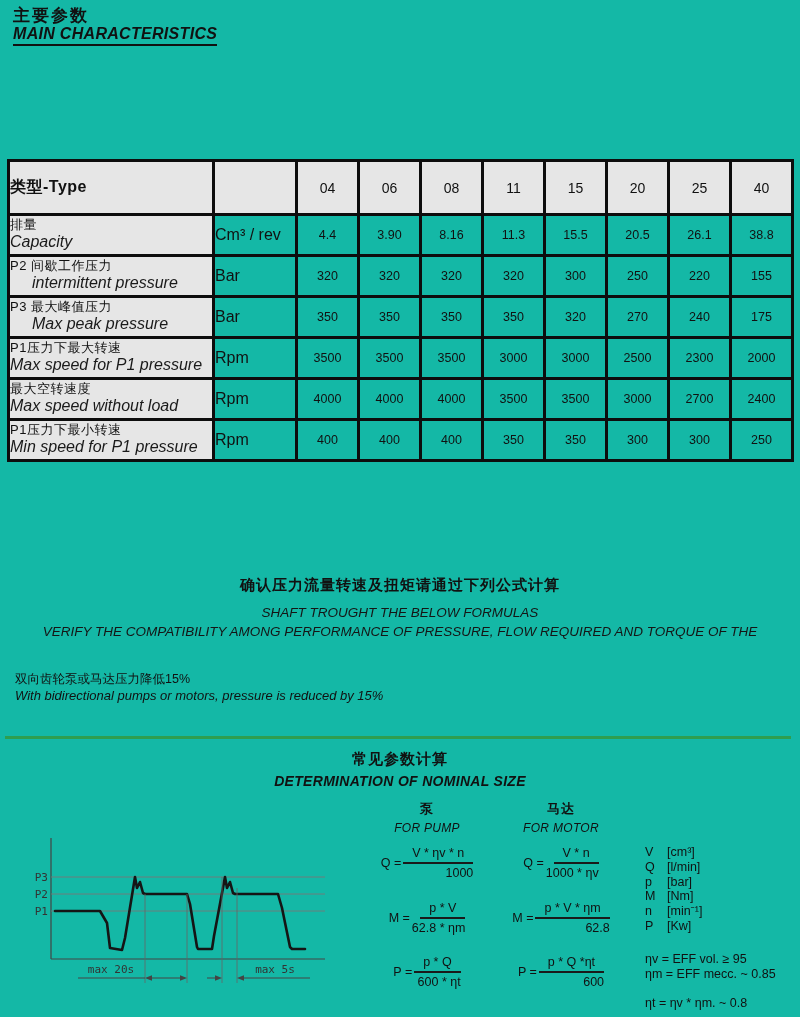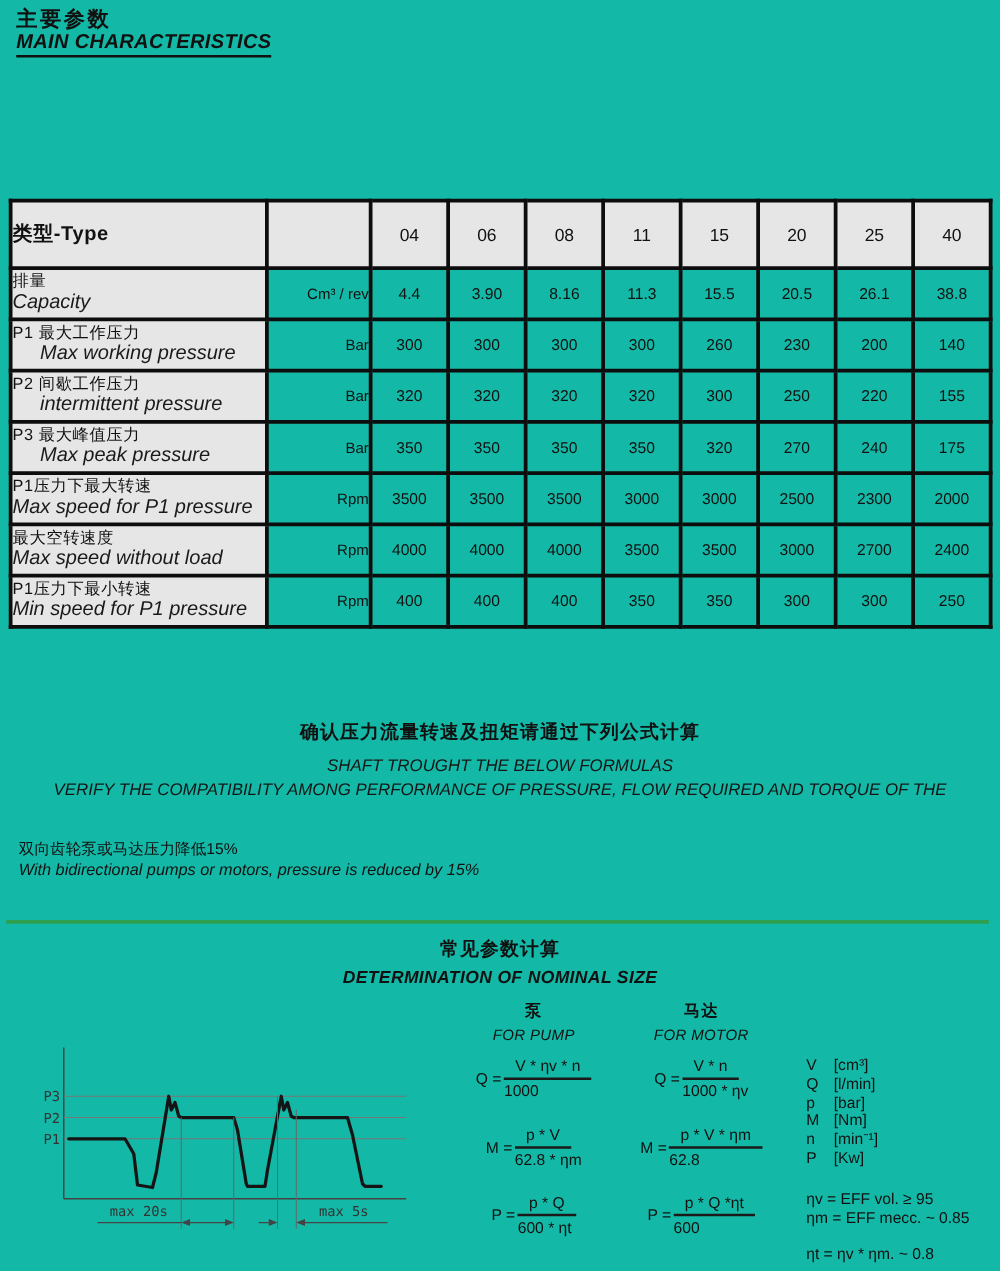--- a/index.html
+++ b/index.html
@@ -19,21 +19,21 @@
   table.main td, table.main th { border:3px solid #0d0d0d; padding:0; vertical-align:middle; }
   table.main tr.hdr { height:54px; }
   table.main tr.body-row { height:41px; }
   td.gray, th.gray { background:#e6e6e6; }
   th.type-hd { text-align:left; font-size:16px; font-weight:700; padding-left:14px; letter-spacing:0.5px;margin-top:24px; }
   th.col-hd { text-align:center; font-size:14px; font-weight:400; }
   td.label-cell { padding-left:7px; line-height:1.15; }
   .lbl-zh { display:block; font-size:13px; font-weight:400; letter-spacing:0.5px; }
   .lbl-en { display:block; font-size:16px; font-style:italic; color:#1a1a1a; }
   .lbl-en.indent { padding-left:22px; }
-  td.unit-cell { text-align:right; font-size:12px; }
+  td.unit-cell { text-align:left; font-size:16px; }
   td.val-cell { text-align:center; font-size:12.5px; }
   
   .verify-zh { position:absolute; left:0; top:576px; width:800px; text-align:center;
                font-size:15px; font-weight:600; letter-spacing:1px; }
   .verify-en { position:absolute; left:0; top:604px; width:800px; text-align:center;
                font-size:13.5px; font-style:italic; line-height:1.4; color:#151515; }
   .note-zh { position:absolute; left:15px; top:671px; font-size:12.5px; }
   .note-en { position:absolute; left:15px; top:688px; font-size:13px; font-style:italic; }
   
   .divider { position:absolute; left:5px; top:736px; width:786px; height:3px; background:#2e9e4f; }
@@ -45,21 +45,21 @@
   
   .chart { position:absolute; left:18px; top:822px; width:330px; height:192px; }
   
   .fcol { position:absolute; width:130px; text-align:center; }
   .fcol-pump { left:362px; top:800px; }
   .fcol-motor { left:496px; top:800px; }
   .fcol .f-zh { font-size:13px; font-weight:600; letter-spacing:1px; }
   .fcol .f-en { font-size:12px; font-style:italic; margin-top:3px; letter-spacing:0.3px; }
   .formula { display:flex; align-items:center; justify-content:center; margin-top:0; }
   .formula .lhs { font-size:12.5px; margin-right:2px; white-space:nowrap; }
-  .frac { display:inline-flex; flex-direction:column; align-items:flex-start; font-size:12.5px; }
+  .frac { display:inline-flex; flex-direction:column; align-items:flex-end; font-size:12.5px; }
   .frac .num { padding:0 9px 2px 9px; border-bottom:2px solid #1a1a1a; white-space:nowrap; }
   .frac .den { padding-top:2px; white-space:nowrap; }
   .f-q { margin-top:11px; }
   .f-m { margin-top:21px; }
   .f-p { margin-top:20px; }
   
   .legend { position:absolute; left:645px; top:845px; font-size:12.5px; color:#111; }
   .legend .u-row { display:flex; line-height:14.8px; }
   .legend .u-sym { width:22px; }
   .legend .eff { margin-top:18px; line-height:15.5px; }
@@ -109,35 +109,20 @@
       <td class="val-cell">4.4</td>
       <td class="val-cell">3.90</td>
       <td class="val-cell">8.16</td>
       <td class="val-cell">11.3</td>
       <td class="val-cell">15.5</td>
       <td class="val-cell">20.5</td>
       <td class="val-cell">26.1</td>
       <td class="val-cell">38.8</td>
     </tr>
 
-    <tr class="body-row">
-      <td class="gray label-cell">
-        <span class="lbl-zh">P1 最大工作压力</span>
-        <span class="lbl-en indent">Max working pressure</span>
-      </td>
-      <td class="unit-cell">Bar</td>
-      <td class="val-cell">300</td>
-      <td class="val-cell">300</td>
-      <td class="val-cell">300</td>
-      <td class="val-cell">300</td>
-      <td class="val-cell">260</td>
-      <td class="val-cell">230</td>
-      <td class="val-cell">200</td>
-      <td class="val-cell">140</td>
-    </tr>
 
     <tr class="body-row">
       <td class="gray label-cell">
         <span class="lbl-zh">P2 间歇工作压力</span>
         <span class="lbl-en indent">intermittent pressure</span>
       </td>
       <td class="unit-cell">Bar</td>
       <td class="val-cell">320</td>
       <td class="val-cell">320</td>
       <td class="val-cell">320</td>

